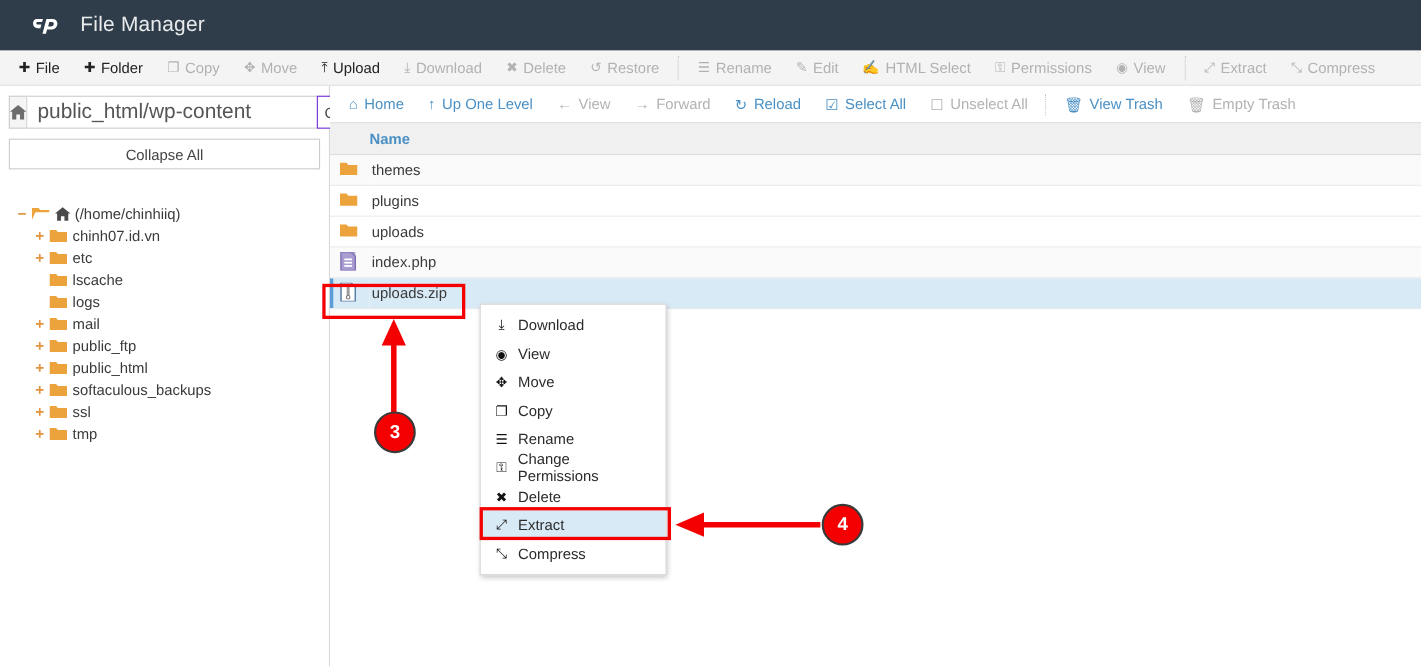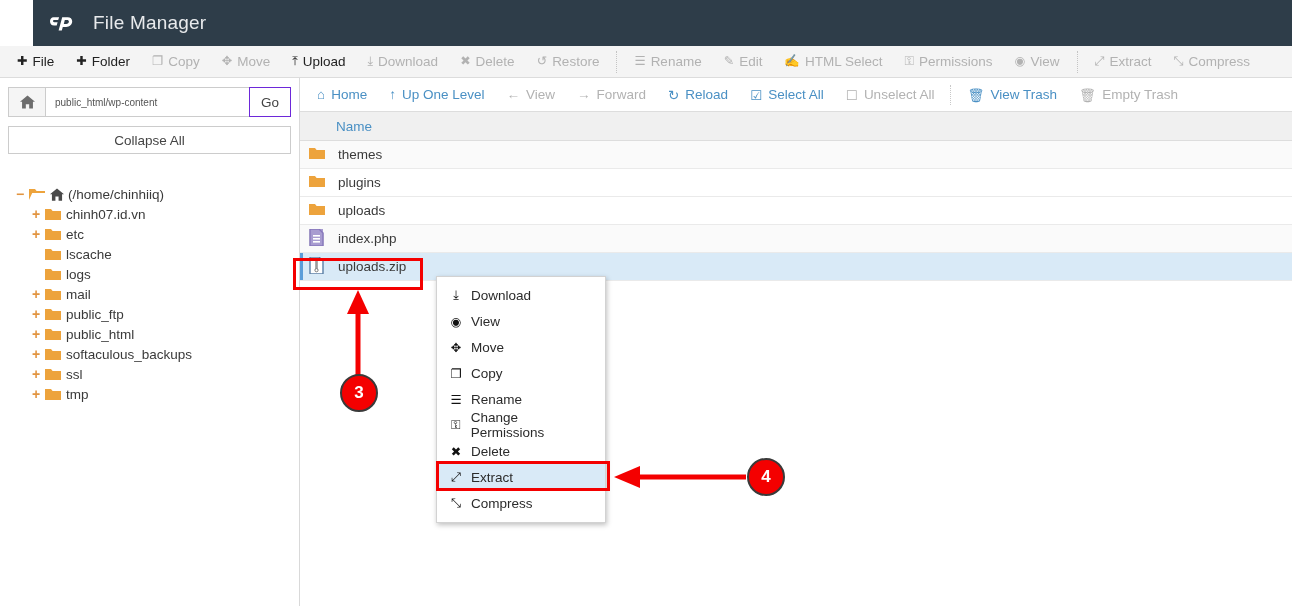--- a/index.html
+++ b/index.html
@@ -13,22 +13,21 @@
     overflow: hidden;
     position: relative;
   }
 
   
   #app-header {
     height: 46px;
     background: #2e3d49;
     display: flex;
     align-items: center;
-    padding-left: 16px;
-    margin-left: 33px;
+    padding-left: 29px;
   }
   #cp-logo {
     width: 34px; height: 28px;
     display: flex; align-items: center; justify-content: center;
     margin-right: 10px;
   }
   #app-title {
     color: #e8eaec;
     font-size: 19px;
     letter-spacing: .2px;
@@ -85,21 +84,21 @@
     color: #555;
     font-size: 14px;
   }
   #path-input {
     flex: 1;
     border: 1px solid #ccc;
     border-left: none;
     border-right: none;
     padding: 4px 9px;
     font-family: "Liberation Sans", sans-serif;
-    font-size: 10px;
+    font-size: 19px;
     color: #555;
     outline: none;
     background: #fff;
   }
   #go-button {
     width: 42px;
     border: 1px solid #6d28d9;
     background: #fff;
     color: #444;
     font-size: 13.5px;
@@ -167,21 +166,21 @@
   .ftb-sep { width: 0; height: 20px; border-left: 1px dotted #c8c8c8; margin: 0 5px; }
 
   #file-table { width: 100%; border-collapse: collapse; }
   #file-table thead th {
     background: #f0f0f0;
     border-top: 1px solid #ddd;
     border-bottom: 1px solid #ddd;
     height: 29px;
     text-align: left;
     padding-left: 36px;
-    font-weight: normal;
+    font-weight: bold;
     font-size: 13.5px;
     color: #4a90c4;
   }
   #file-table tbody tr { height: 28px; border-bottom: 1px solid #eaeaea; }
   #file-table tbody tr.zebra { background: #fafafa; }
   #file-table tbody tr.selected { background: #d9eaf7; }
   #file-table td.icon-cell {
     width: 36px;
     padding-left: 9px;
     vertical-align: middle;

